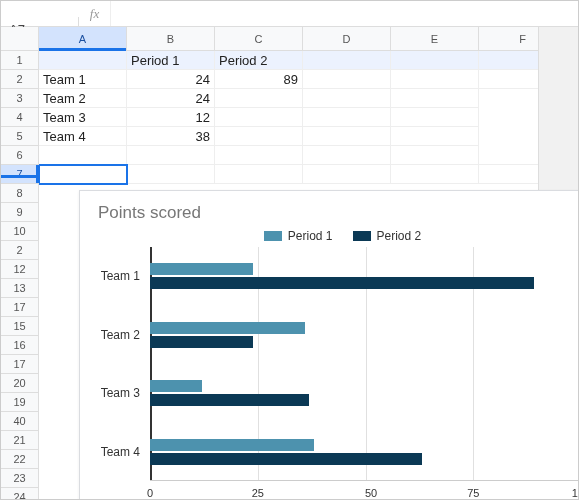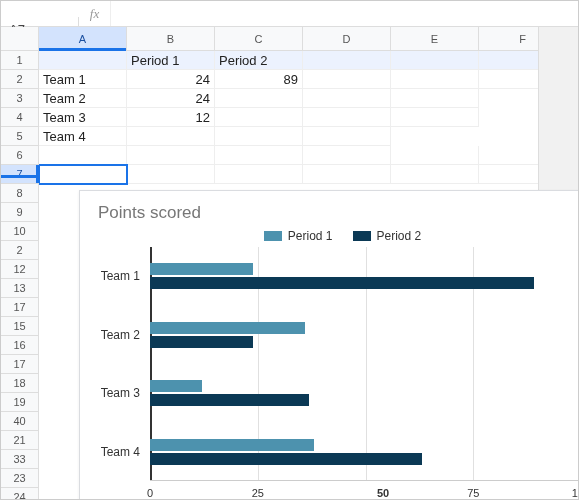--- a/index.html
+++ b/index.html
@@ -229,25 +229,25 @@
     <div class="rowhdr">8</div>
     <div class="rowhdr">9</div>
     <div class="rowhdr">10</div>
     <div class="rowhdr">2</div>
     <div class="rowhdr">12</div>
     <div class="rowhdr">13</div>
     <div class="rowhdr">17</div>
     <div class="rowhdr">15</div>
     <div class="rowhdr">16</div>
     <div class="rowhdr">17</div>
-    <div class="rowhdr">18</div>
+    <div class="rowhdr">20</div>
     <div class="rowhdr">19</div>
     <div class="rowhdr">40</div>
     <div class="rowhdr">21</div>
-    <div class="rowhdr">33</div>
+    <div class="rowhdr">22</div>
     <div class="rowhdr">23</div>
     <div class="rowhdr">24</div>
     <div class="tabline"></div>
   </div>
 
   <div class="gridbody">
     <div class="greycol"></div>
 
     <div class="colhdrs">
       <div class="colhdr sel">A</div>
@@ -289,20 +289,21 @@
       <div class="row">
         <div class="cell">Team 3</div>
         <div class="cell num">12</div>
         <div class="cell"></div>
         <div class="cell"></div>
         <div class="cell"></div>
       </div>
 
       <div class="row">
         <div class="cell">Team 4</div>
+        <div class="cell num">38</div>
         <div class="cell"></div>
         <div class="cell"></div>
         <div class="cell"></div>
       </div>
 
       <div class="row">
         <div class="cell"></div>
         <div class="cell"></div>
         <div class="cell"></div>
         <div class="cell"></div>
@@ -330,21 +331,21 @@
         <div class="lg-item">
           <span class="sw b"></span>
           <span>Period 2</span>
         </div>
       </div>
       <div class="plot" id="plot">
           <div class="xlab" style="left: 0px;">0</div>
           <div class="gridline" style="left: 107.75px;"></div>
           <div class="xlab" style="left: 107.75px;">25</div>
           <div class="gridline" style="left: 215.5px;"></div>
-          <div class="xlab" style="left: 233px; font-weight: bold;">50</div>
+          <div class="xlab" style="left: 221px;">50</div>
           <div class="gridline" style="left: 323.25px;"></div>
           <div class="xlab" style="left: 323.25px;">75</div>
           <div class="xlab" style="left: 431px;">100</div>
           <div class="axisY"></div>
           <div class="axisX"></div>
           <div class="group" style="top: 16.25px;">
             <div class="bar a" style="width: 103.44px;"></div>
             <div class="bar b" style="width: 383.59px;"></div>
           </div>
           <div class="catlab" style="top: 29.25px;">Team 1</div>

